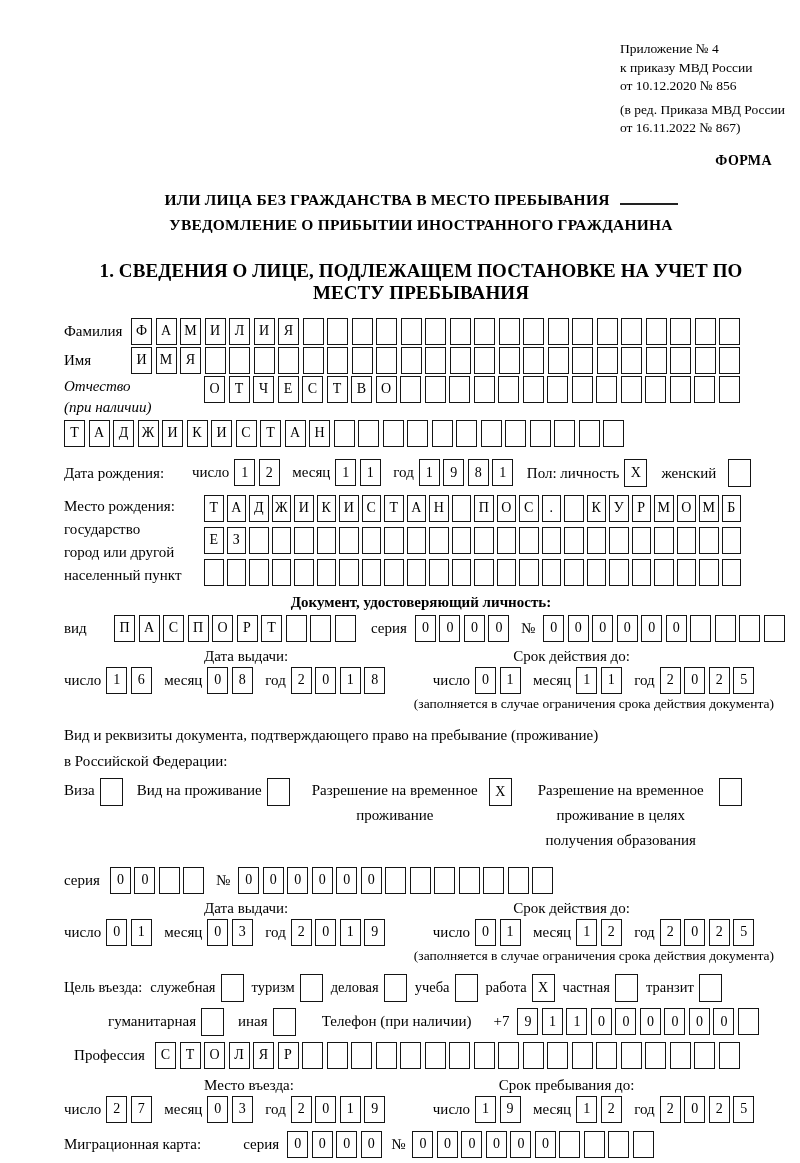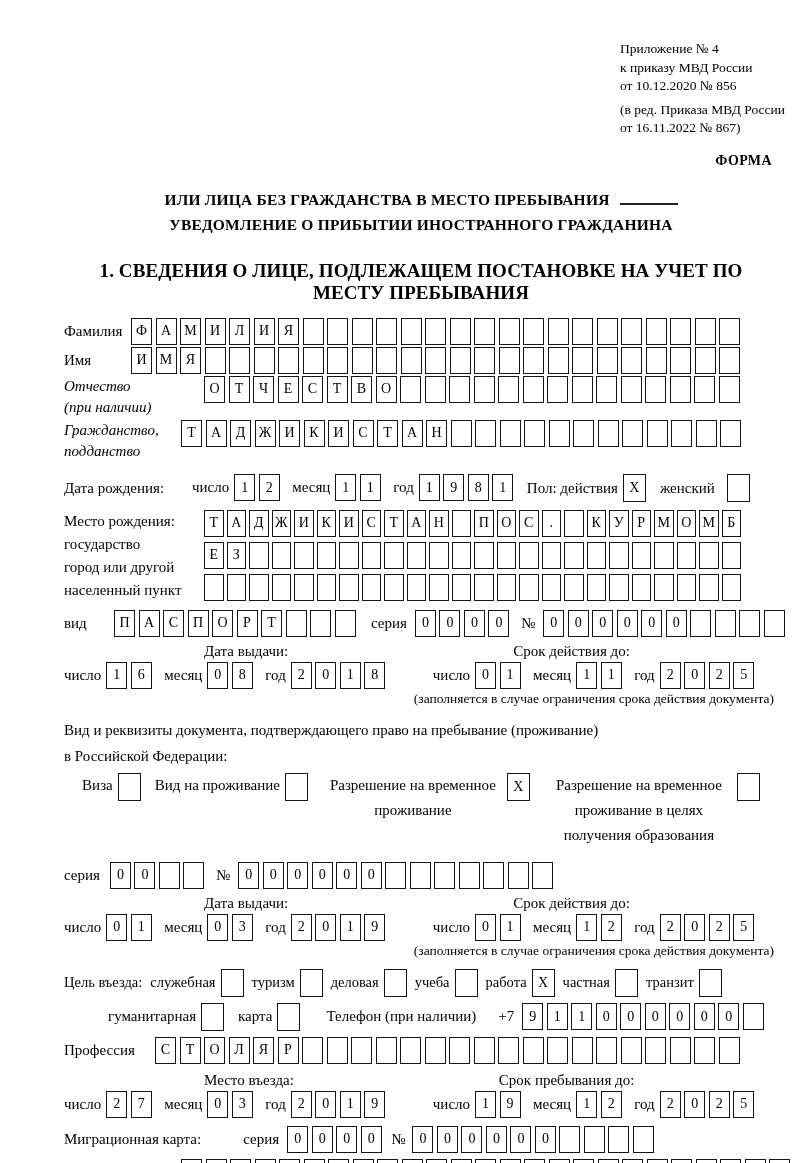--- a/index.html
+++ b/index.html
@@ -20,37 +20,37 @@
   .lbl2{line-height:21px;font-style:italic;}
   .w67{width:67px;} .w140{width:140px;} .w117{width:117px;} .w91{width:91px;} .w50{width:50px;} .w128{width:128px;}
 
   .cells{display:flex;flex:none;}
   .cell{box-sizing:border-box;flex:none;width:21px;height:27px;border:1.6px solid #151515;margin-right:3.5px;
         display:flex;align-items:center;justify-content:center;font-size:14px;}
   .cells.sm .cell{width:19.5px;margin-right:3px;}
   .cb{box-sizing:border-box;flex:none;width:23px;height:28px;border:1.6px solid #151515;margin-left:5px;
       display:flex;align-items:center;justify-content:center;font-size:14px;}
 
-  .mt2{margin-top:2px;} .mt4{margin-top:4px;} .mt6{margin-top:6px;} .mt8{margin-top:8px;}
+  .mt2{margin-top:2px;} .mt4{margin-top:4px;} .mt6{margin-top:6px;text-align:center;} .mt8{margin-top:8px;}
   .mt10{margin-top:10px;} .mt12{margin-top:12px;} .mt14{margin-top:14px;}
 
   .stack{display:flex;flex-direction:column;}
   .stack .row{margin-bottom:5px;}
 
   .doc-h{text-align:center;font-weight:bold;margin-top:3px;}
   .heads{display:flex;}
   .heads .h1{margin-left:140px;}
   .heads .h2{margin-left:225px;}
   .dg{display:flex;align-items:center;flex:none;}
   .dg .dlbl{margin-right:5px;}
   .dg .ml{margin-left:9px;}
   .dg2{margin-left:44px;}
   .note{text-align:right;font-size:13.5px;margin-top:2px;padding-right:4px;}
 
-  .opts{align-items:flex-start;margin-top:4px;justify-content:center;}
+  .opts{align-items:flex-start;margin-top:4px;}
   .opt{display:flex;align-items:flex-start;flex:none;}
   .olbl{line-height:25px;}
   .ow1{margin-left:0;} .ow2{margin-left:14px;}
   .ow3{margin-left:16px;width:178px;text-align:center;} .ow4{margin-left:16px;width:186px;text-align:center;}
 
   .prow{align-items:center;}
   .prow .gap{margin-left:8px;}
   .indent{margin-left:44px;}
 
   .reps{display:flex;align-items:flex-start;}
@@ -170,24 +170,20 @@
         <span class="cell"></span>
         <span class="cell"></span>
         <span class="cell"></span>
         <span class="cell"></span>
         <span class="cell"></span>
         <span class="cell"></span>
       </span>
   </div>
 
   <div class="row mt2">
-    <span class="lbl lbl2 w117">
-      <span>Гражданство,</span><br>
-      <span>подданство</span>
-    </span>
     <span class="cells">
         <span class="cell">Т</span>
         <span class="cell">А</span>
         <span class="cell">Д</span>
         <span class="cell">Ж</span>
         <span class="cell">И</span>
         <span class="cell">К</span>
         <span class="cell">И</span>
         <span class="cell">С</span>
         <span class="cell">Т</span>
@@ -222,21 +218,21 @@
           <span class="cell">1</span>
         </span>
       <span class="dlbl ml">год</span>
       <span class="cells">
           <span class="cell">1</span>
           <span class="cell">9</span>
           <span class="cell">8</span>
           <span class="cell">1</span>
         </span>
     </span>
-    <span class="lbl" style="margin-left:10px;">Пол: действия</span>
+    <span class="lbl" style="margin-left:10px;">Пол: личность</span>
     <span class="cb">X</span>
     <span class="lbl" style="margin-left:14px;">женский</span>
     <span class="cb" style="margin-left:12px;"></span>
   </div>
 
   <div class="row mt8">
     <span class="lbl w140" style="line-height:23px;">
       <span>Место рождения:</span><br>
       <span>государство</span><br>
       <span>город или другой</span><br>
@@ -323,20 +319,21 @@
             <span class="cell"></span>
             <span class="cell"></span>
             <span class="cell"></span>
             <span class="cell"></span>
             <span class="cell"></span>
           </span>
         </span>
     </span>
   </div>
 
+  <div class="doc-h">Документ, удостоверяющий личность:</div>
 
   <div class="row prow mt4">
     <span class="lbl w50">вид</span>
     <span class="cells">
         <span class="cell">П</span>
         <span class="cell">А</span>
         <span class="cell">С</span>
         <span class="cell">П</span>
         <span class="cell">О</span>
         <span class="cell">Р</span>
@@ -521,21 +518,21 @@
     <span class="cb">X</span>
     <span class="gap">частная</span>
     <span class="cb"></span>
     <span class="gap">транзит</span>
     <span class="cb"></span>
   </div>
 
   <div class="row prow mt6">
     <span class="indent">гуманитарная</span>
     <span class="cb"></span>
-    <span class="gap" style="margin-left:14px;">карта</span>
+    <span class="gap" style="margin-left:14px;">иная</span>
     <span class="cb"></span>
     <span style="margin-left:26px;">Телефон (при наличии)</span>
     <span style="margin-left:22px;margin-right:8px;">+7</span>
     <span class="cells">
         <span class="cell">9</span>
         <span class="cell">1</span>
         <span class="cell">1</span>
         <span class="cell">0</span>
         <span class="cell">0</span>
         <span class="cell">0</span>

